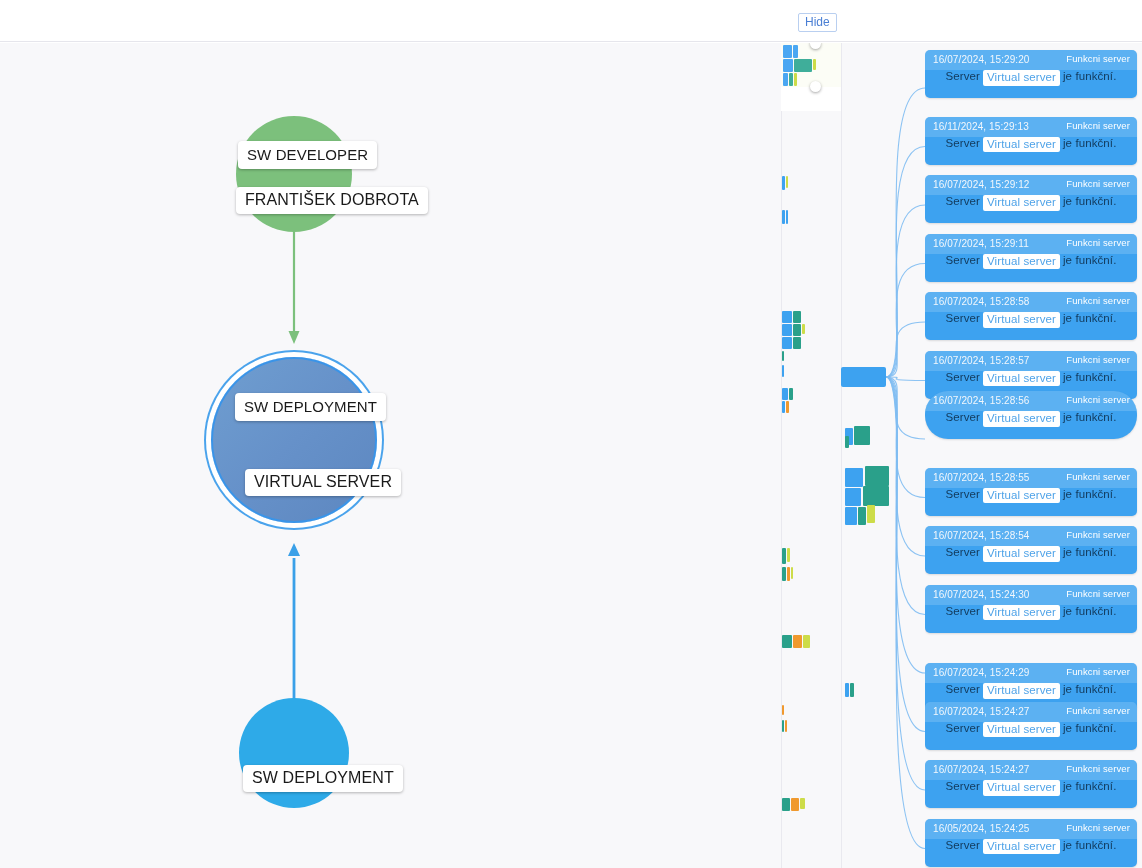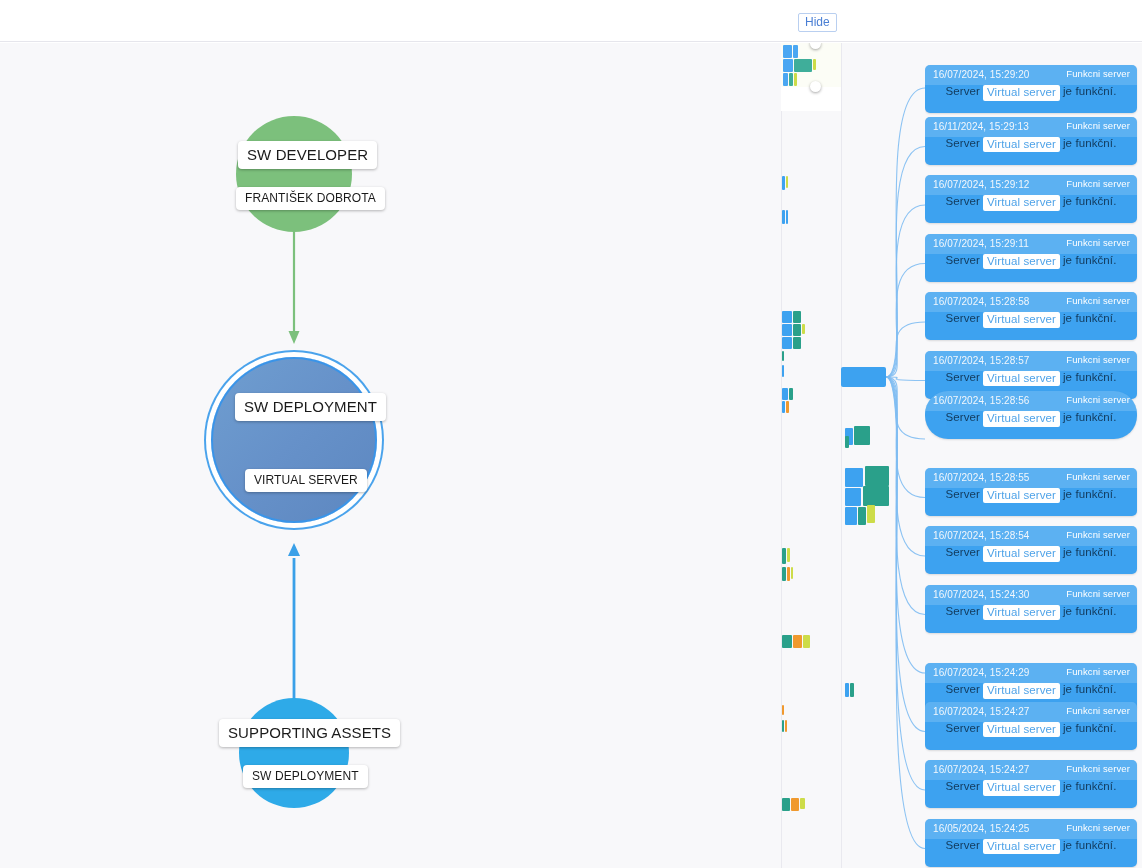--- a/index.html
+++ b/index.html
@@ -70,21 +70,21 @@
     color: #1a1a1a;
     text-align: right;
     box-sizing: border-box;
   }
   .nlabel.big {
     font-size: 15px;
     padding: 5px 9px 6px 9px;
     letter-spacing: 0.1px;
   }
   .nlabel.small {
-    font-size: 12px;
+    font-size: 16px;
     padding: 4px 9px 5px 9px;
     letter-spacing: 0.1px;
   }
 
   
   #minitree {
     position: absolute;
     left: 0; top: 0;
     width: 1142px;
     height: 825px;
@@ -223,21 +223,20 @@
 
   <div class="node node-green" style="left:236px; top:73px; width:116px; height:116px;"></div>
   <div class="nlabel big" style="left:238px; top:98px;">SW DEVELOPER</div>
   <div class="nlabel small" style="left:236px; top:144px;">FRANTIŠEK DOBROTA</div>
 
   <div class="node node-blue-deploy" style="left:211px; top:314px; width:166px; height:166px;"></div>
   <div class="nlabel big" style="left:235px; top:350px;">SW DEPLOYMENT</div>
   <div class="nlabel small" style="left:245px; top:426px;">VIRTUAL SERVER</div>
 
   <div class="node node-lightblue" style="left:239px; top:655px; width:110px; height:110px;"></div>
-  <div class="nlabel big" style="left:219px; top:676px;">SUPPORTING ASSETS</div>
   <div class="nlabel small" style="left:243px; top:722px;">SW DEPLOYMENT</div>
 
   <div id="minitree">
     <div id="mini-dividers">
         <div class="col-divider" style="left: 781px; top: 68px; height: 757px;"></div>
         <div class="col-divider" style="left: 841px; top: 0px; height: 825px;"></div>
       </div>
     <div id="mini-nodes">
         <div class="mini-node" style="left: 782px; top: 0px; width: 6px; height: 14px; background: rgb(61, 162, 240);"></div>
         <div class="mini-node" style="left: 782px; top: 0px; width: 5px; height: 10px; background: rgb(42, 160, 138);"></div>
@@ -320,21 +319,21 @@
     </div>
   <div id="minimap-handles">
       <div class="mm-handle" style="left: 29px; top: -5px;"></div>
       <div class="mm-handle" style="left: 29px; top: 38px;"></div>
     </div>
 </div>
 
 <div id="hide-button">Hide</div>
 
 <div id="cards">
-    <div class="card" style="top: 22px;">
+    <div class="card" style="top: 7px;">
       <div class="card-head">
         <span class="card-time">16/07/2024, 15:29:20</span>
         <span class="card-type">Funkcni server</span>
       </div>
       <div class="card-body">
         <span>Server</span>
         <span class="chip">Virtual server</span>
         <span>je funkční.</span>
       </div>
     </div>

